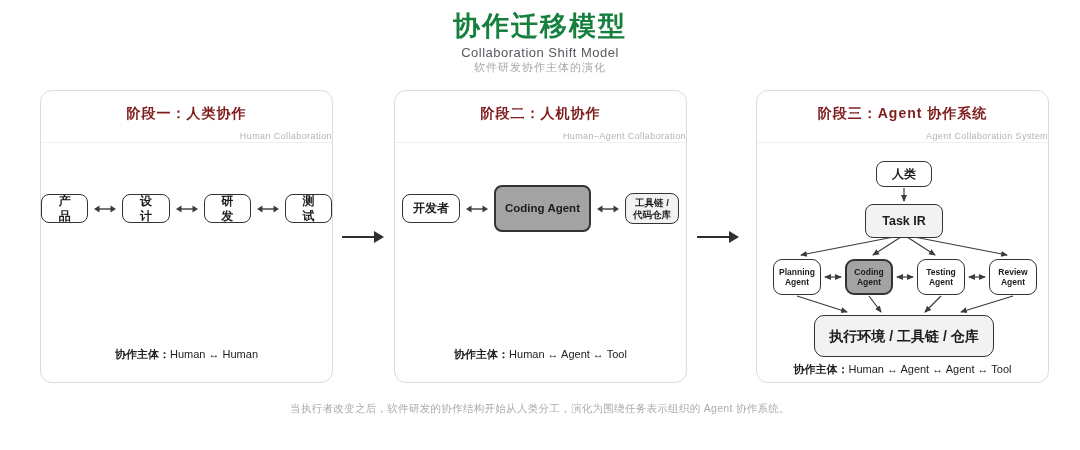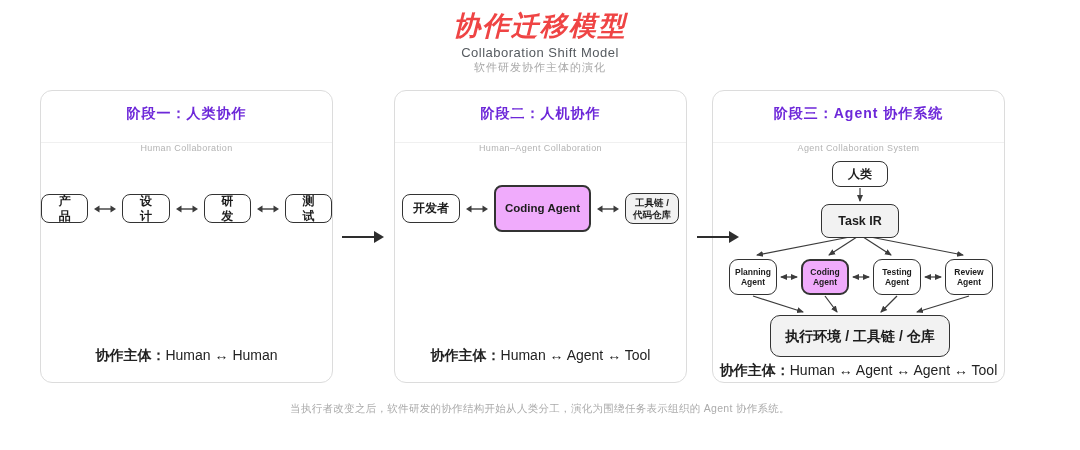--- a/index.html
+++ b/index.html
@@ -2,44 +2,44 @@
 <html><head>
 <meta charset="utf-8">
 <style>
   * { margin:0; padding:0; box-sizing:border-box; }
   html,body { background:#ffffff; }
   body { font-family:"Liberation Sans","DejaVu Sans",sans-serif; }
   .canvas { position:relative; width:1080px; height:450px; background:#ffffff; overflow:hidden; }
 
   
   .page-header { position:absolute; top:8px; left:0; width:100%; text-align:center; }
-  .page-title { font-size:27px; font-weight:700; color:#ef4444; letter-spacing:2px;font-style:italic; }
+  .page-title { font-size:27px; font-weight:700; color:#15803d; letter-spacing:2px; }
   .page-subtitle { margin-top:1px; font-size:13px; color:#555a5f; letter-spacing:.5px; }
   .page-desc { font-size:11px; color:#a8a8a8; letter-spacing:1px; }
 
   
   .panel { position:absolute; top:90px; width:293px; height:293px; background:#fff;
            border:1px solid #dcdcdc; border-radius:12px; }
-  .panel-1 { left:40px; } .panel-2 { left:394px; } .panel-3 { left:712px; }
+  .panel-1 { left:40px; } .panel-2 { left:394px; } .panel-3 { left:756px; }
   .panel-head { position:absolute; top:0; left:0; width:100%; height:52px; text-align:center;
                 border-bottom:1px solid #f0f0f0; padding-top:14px; }
-  .panel-title { font-size:14px; font-weight:700; color:#6d28d9; letter-spacing:1px; }
-  .panel-sub { margin-top:20px; font-size:9px; color:#b3b3b3; letter-spacing:.4px; }
+  .panel-title { font-size:14px; font-weight:700; color:#7f1d1d; letter-spacing:1px; }
+  .panel-sub { margin-top:8px; font-size:9px; color:#b3b3b3; letter-spacing:.4px;text-align:right; }
   .panel-footer { position:absolute; left:0; width:100%; top:256px; text-align:center;
-                  font-size:14px; color:#222; }
+                  font-size:11px; color:#222; }
   .panel-3 .panel-footer { top:271px; }
   .footer-label { font-weight:700; }
   .footer-value { font-weight:400; }
 
   
   .node { display:flex; align-items:center; justify-content:center;
           border:1.5px solid #333; border-radius:8px; background:#fff;
           font-weight:700; font-size:12px; color:#1c1c1c; white-space:pre-line;
           text-align:center; line-height:1.2; }
-  .node.highlight { background:#f0abfc; border-width:2px; }
+  .node.highlight { background:#a3a3a3; border-width:2px; }
   .node.soft { background:#f2f2f2; }
 
   .chain { position:absolute; left:0; right:0; display:flex; align-items:center;
            justify-content:center; }
   .panel-1 .chain { top:103px; height:29px; }
   .panel-2 .chain { top:94px; height:47px; }
   .chain .node { height:29px; padding:0 11px; }
   .panel-2 .node-developer { height:29px; padding:0 10px; }
   .panel-2 .node-coding-agent { height:47px; padding:0 9px; font-size:11.5px; white-space:nowrap; }
   .panel-2 .node-toolchain { height:31px; padding:8px 7px; font-size:9.5px; }

